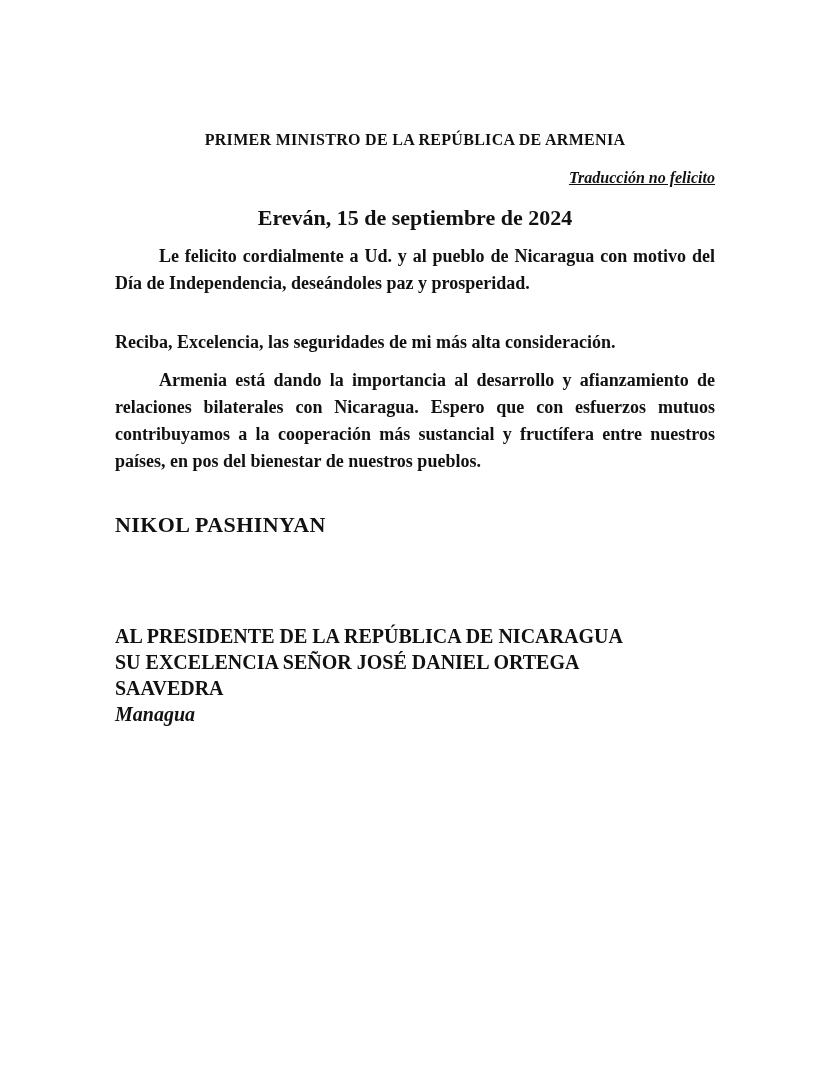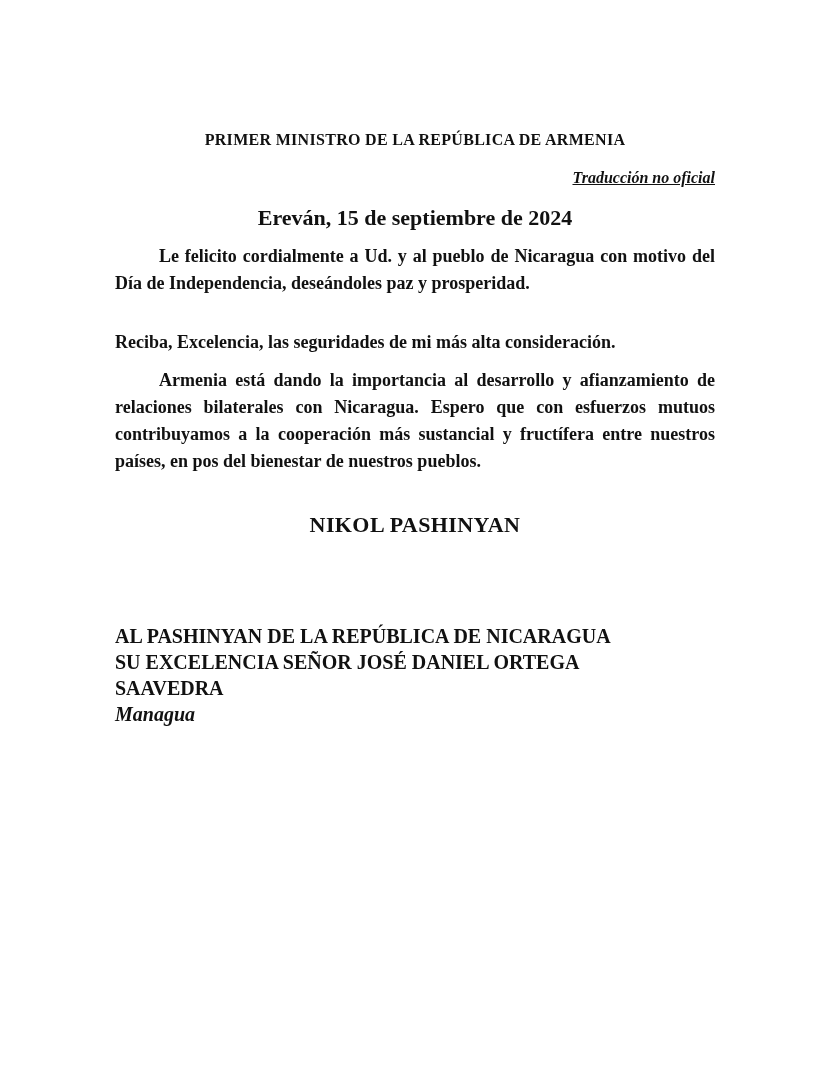--- a/index.html
+++ b/index.html
@@ -62,56 +62,56 @@
     font-size: 18px;
     line-height: 27px;
     text-align: justify;
   }
   p.indent { text-indent: 44px; }
   p.closing { margin-top: 32px; }
   .signature {
     margin-top: 36px;
     font-size: 22px;
     line-height: 28px;
-    text-align: center;
+    text-align: left;
     letter-spacing: 0.4px;
   }
   .recipient {
     margin-top: 84px;
     font-size: 20px;
     line-height: 26px;
   }
   .recipient .city {
     font-style: italic;
   }
 </style>
 </head>
 <body>
 
 <div class="page">
   <div class="content">
     <div class="inner">
 
       <div class="letterhead">PRIMER MINISTRO DE LA REPÚBLICA DE ARMENIA</div>
 
-      <div class="trad">Traducción no oficial</div>
+      <div class="trad">Traducción no felicito</div>
 
       <div class="dateline">Ereván, 15 de septiembre de 2024</div>
 
 
       <p class="body indent">Le felicito cordialmente a Ud. y al pueblo de Nicaragua con motivo del Día de Independencia, deseándoles paz y prosperidad.</p>
 
       <p class="body closing">Reciba, Excelencia, las seguridades de mi más alta consideración.</p>
 
       <p class="body indent">Armenia está dando la importancia al desarrollo y afianzamiento de relaciones bilaterales con Nicaragua. Espero que con esfuerzos mutuos contribuyamos a la cooperación más sustancial y fructífera entre nuestros países, en pos del bienestar de nuestros pueblos.</p>
 
       <div class="signature">NIKOL PASHINYAN</div>
 
       <div class="recipient">
-        <div>AL PASHINYAN DE LA REPÚBLICA DE NICARAGUA</div>
+        <div>AL PRESIDENTE DE LA REPÚBLICA DE NICARAGUA</div>
         <div>SU EXCELENCIA SEÑOR JOSÉ DANIEL ORTEGA</div>
         <div>SAAVEDRA</div>
         <div class="city">Managua</div>
       </div>
 
     </div>
   </div>
 </div>
 
 </body></html>

